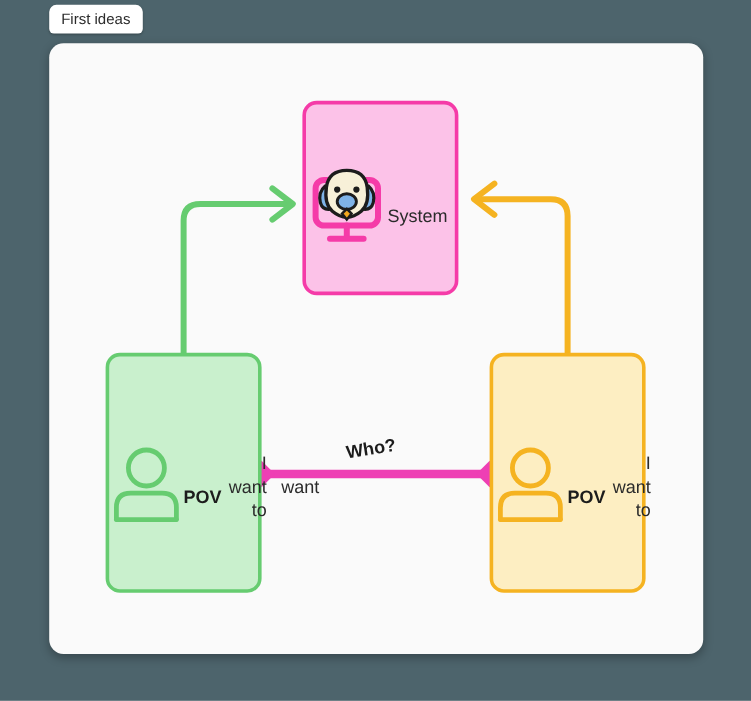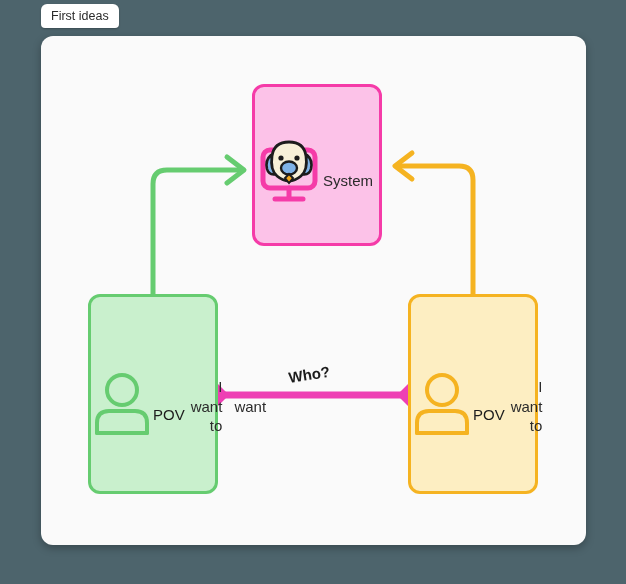--- a/index.html
+++ b/index.html
@@ -104,21 +104,21 @@
   }
   .node-label {
     font-size: 15px;
     color: #2b2b2b;
     margin-top: 14px;
     text-align: center;
     line-height: 1.28;
   }
   .node-title {
     font-size: 15px;
-    font-weight: normal;
+    font-weight: bold;
     color: #1c1c1c;
     margin-top: 16px;
     text-align: center;
   }
   .node-sub {
     font-size: 15px;
     color: #2b2b2b;
     text-align: right;
     line-height: 1.3;
     margin-top: 1px;

